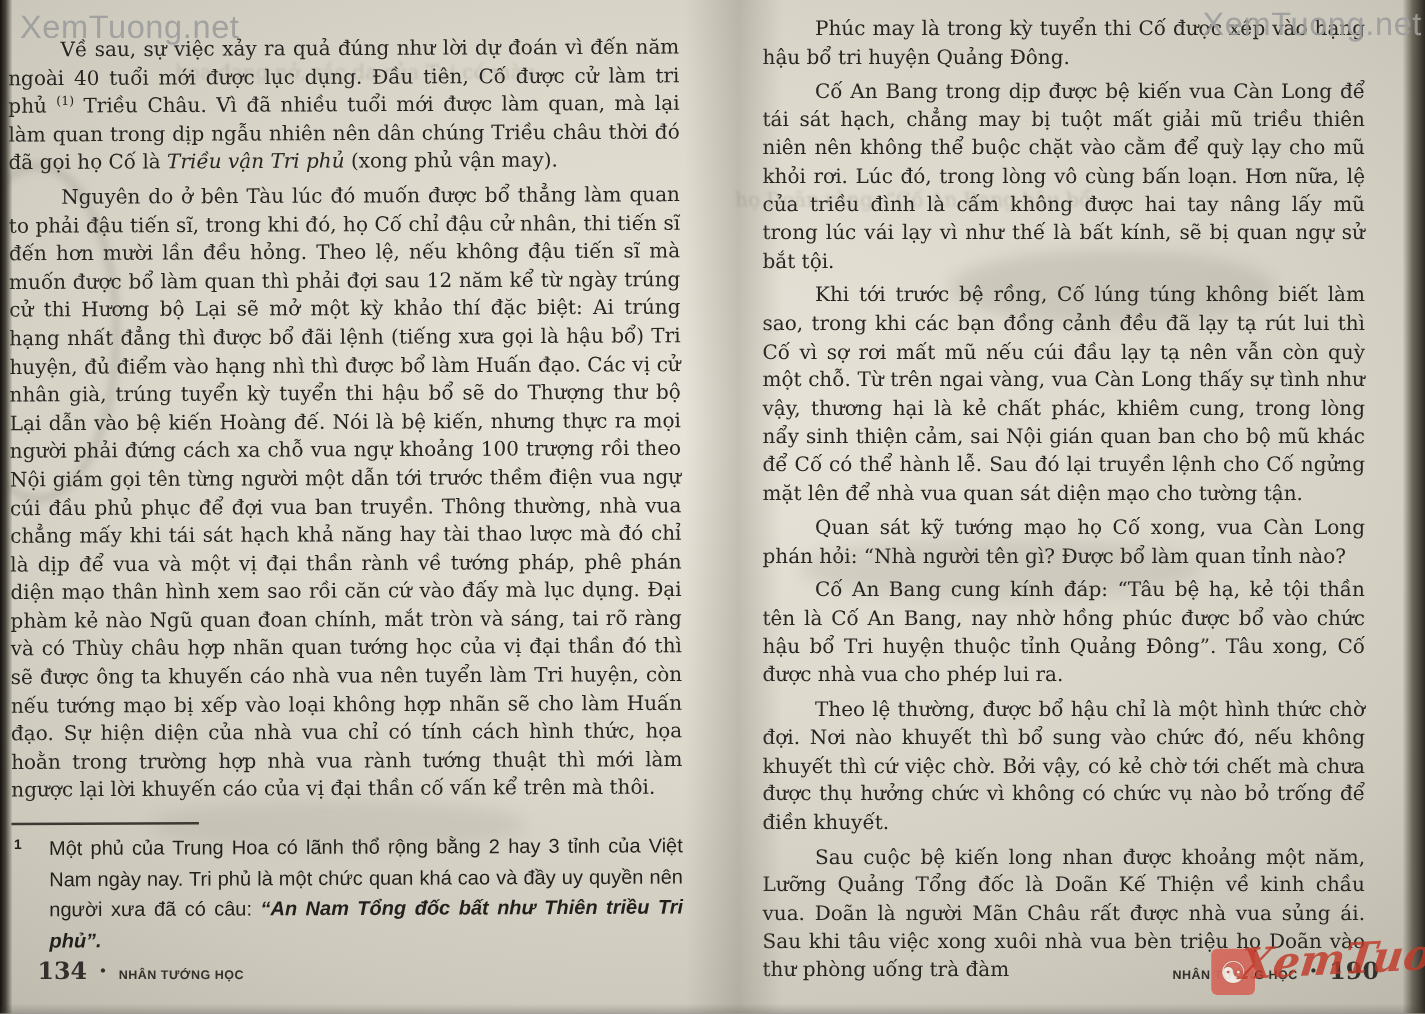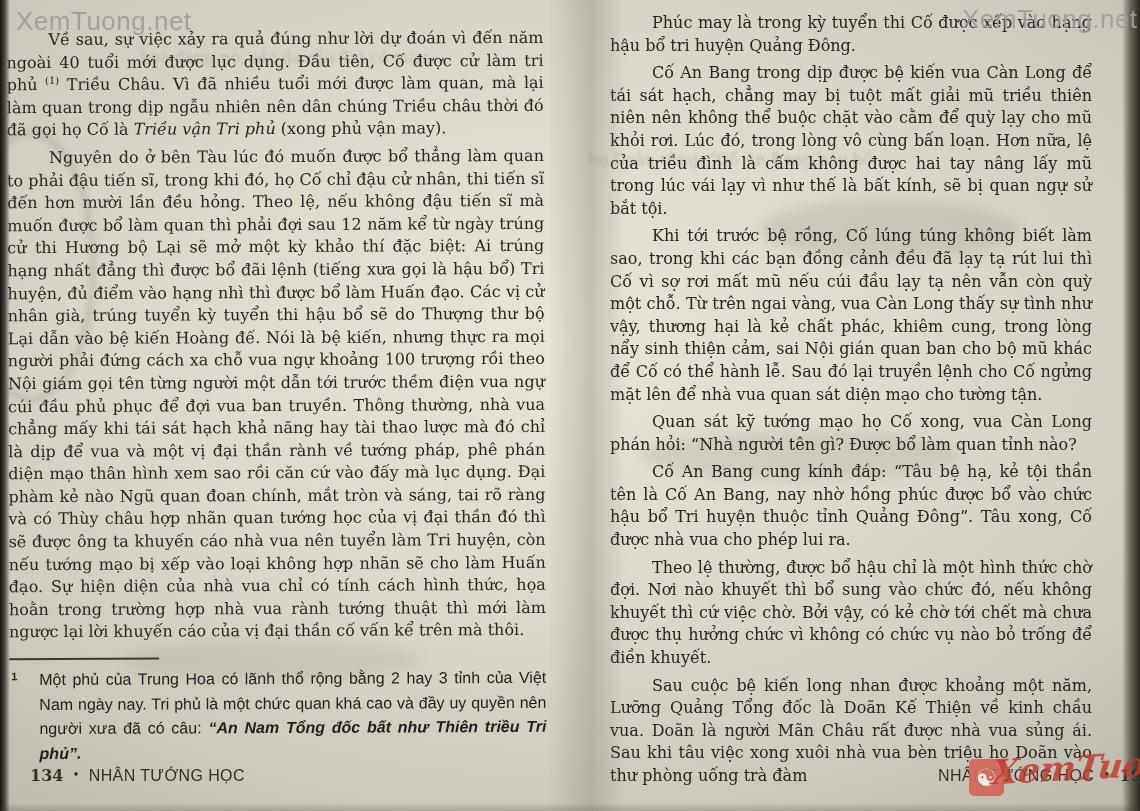--- a/index.html
+++ b/index.html
@@ -35,23 +35,23 @@
 
   
   .fn-rule{width:150px;border:0;border-top:2px solid #3c3933;margin:14px 0 8px 0;}
   .footnote{position:relative;font-family:"Liberation Sans",sans-serif;
     font-size:16px;line-height:24.5px;text-align:justify;padding-left:30px;color:#211f1c;}
   .footnote .fn-marker{position:absolute;left:2px;top:-4px;font-size:11px;font-weight:bold;}
   .footnote i b{font-style:italic;}
 
   
   .footer{position:absolute;top:766px;z-index:2;color:#33302b;white-space:nowrap;}
-  .footer .pagenum{font-family:"DejaVu Serif",serif;font-weight:bold;font-size:16px;}
-  .footer .booktitle{font-family:"Liberation Sans",sans-serif;font-weight:normal;
-    font-size:16px;letter-spacing:.4px;}
+  .footer .pagenum{font-family:"DejaVu Serif",serif;font-weight:bold;font-size:19px;}
+  .footer .booktitle{font-family:"Liberation Sans",sans-serif;font-weight:bold;
+    font-size:10px;letter-spacing:.4px;}
   .footer .dot{font-size:12px;vertical-align:2px;padding:0 4px;}
   .footer-left{left:30px;}
   .footer-right{left:938px;}
 
   
   .logo-box{position:absolute;left:969px;top:759px;width:35px;height:37px;z-index:5;
     background:#d4675a;border-radius:5px;opacity:.92;
     display:flex;align-items:center;justify-content:center;}
   .logo-box .yy{font-size:24px;color:#f3efe6;line-height:1;text-shadow:0 0 1px #8e3b31;}
   .logo-script{position:absolute;left:992px;top:747px;width:200px;z-index:6;

